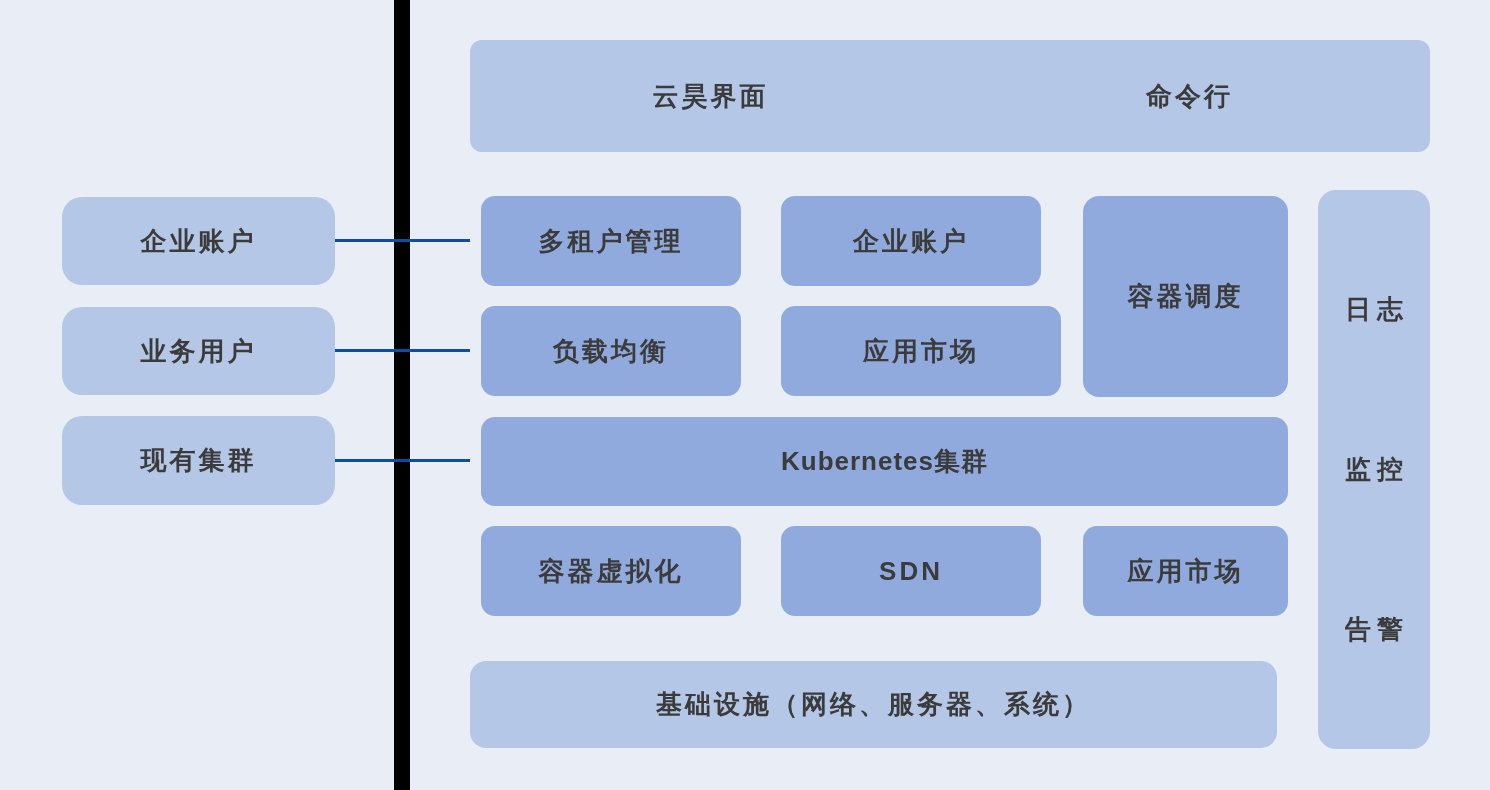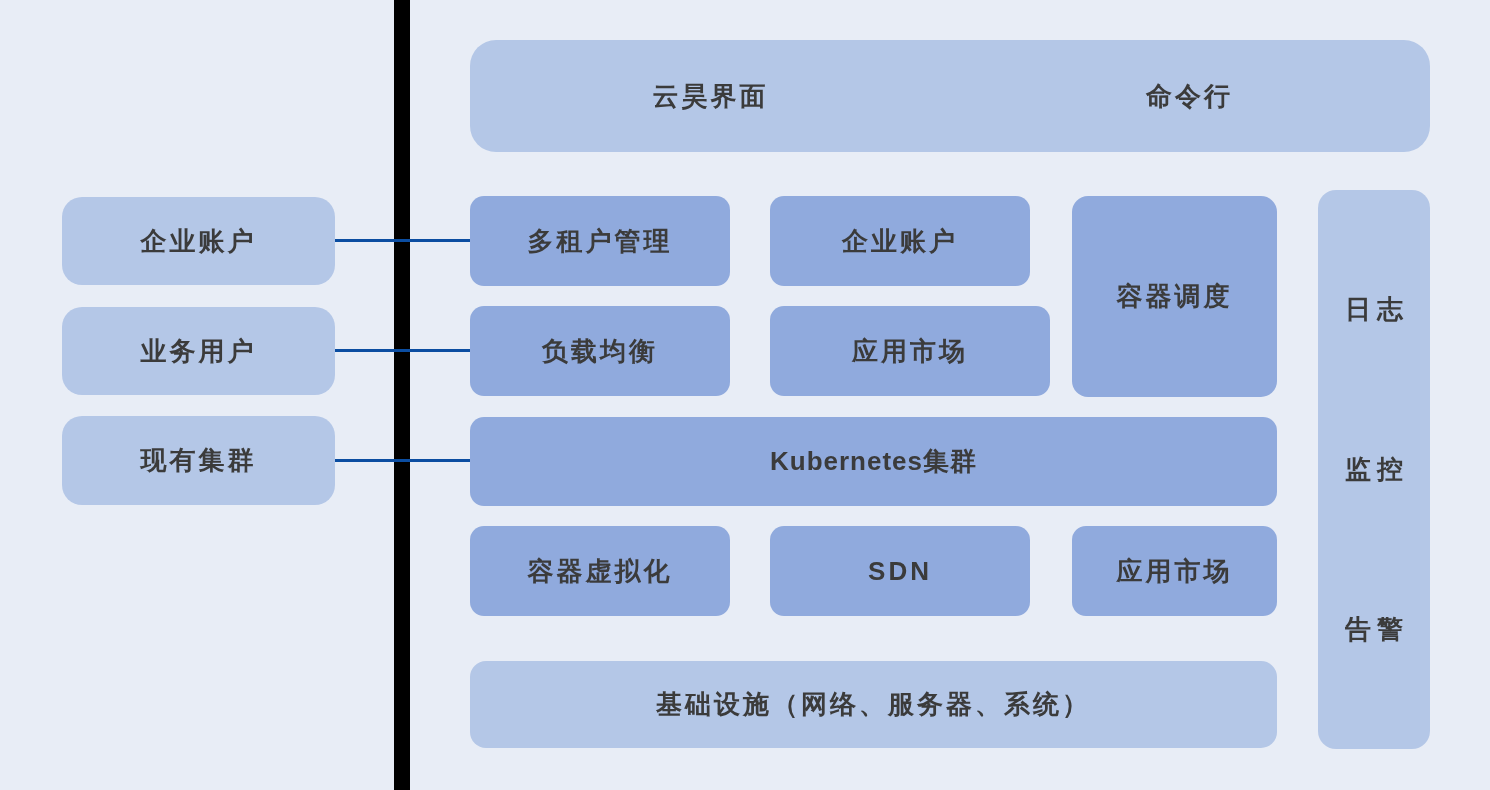--- a/index.html
+++ b/index.html
@@ -54,39 +54,39 @@
     z-index: 5;
   }
   #conn-0 { top: 239px; }
   #conn-1 { top: 349px; }
   #conn-2 { top: 459px; }
 
   
   .header-bar {
     left: 470px; top: 40px;
     width: 960px; height: 112px;
-    border-radius: 26px;
+    border-radius: 12px;
     display: flex;
     align-items: stretch;
     justify-content: space-between;
     padding: 1px;
   }
   .header-cell {
     flex: 1 1 0;
     display: flex;
     align-items: center;
     justify-content: center;
     font-weight: bold;
     font-size: 26px;
     color: #3b3b3b;
     letter-spacing: 3px;
   }
 
   
-  .feat { border-radius: 14px; }
+  .feat { border-radius: 14px; margin-left: 11px; }
   #feat-tenant   { left: 470px;  top: 196px; width: 260px; height: 90px; }
   #feat-registry { left: 770px;  top: 196px; width: 260px; height: 90px; }
   #feat-sched    { left: 1072px; top: 196px; width: 205px; height: 201px; border-radius: 16px; }
   #feat-lb       { left: 470px;  top: 306px; width: 260px; height: 90px; justify-content: center; }
   #feat-market   { left: 770px;  top: 306px; width: 280px; height: 90px; }
   #feat-k8s      { left: 470px;  top: 417px; width: 807px; height: 89px; letter-spacing: 1px; }
   #feat-virt     { left: 470px;  top: 526px; width: 260px; height: 90px; }
   #feat-sdn      { left: 770px;  top: 526px; width: 260px; height: 90px; }
   #feat-storage  { left: 1072px; top: 526px; width: 205px; height: 90px; }
 

